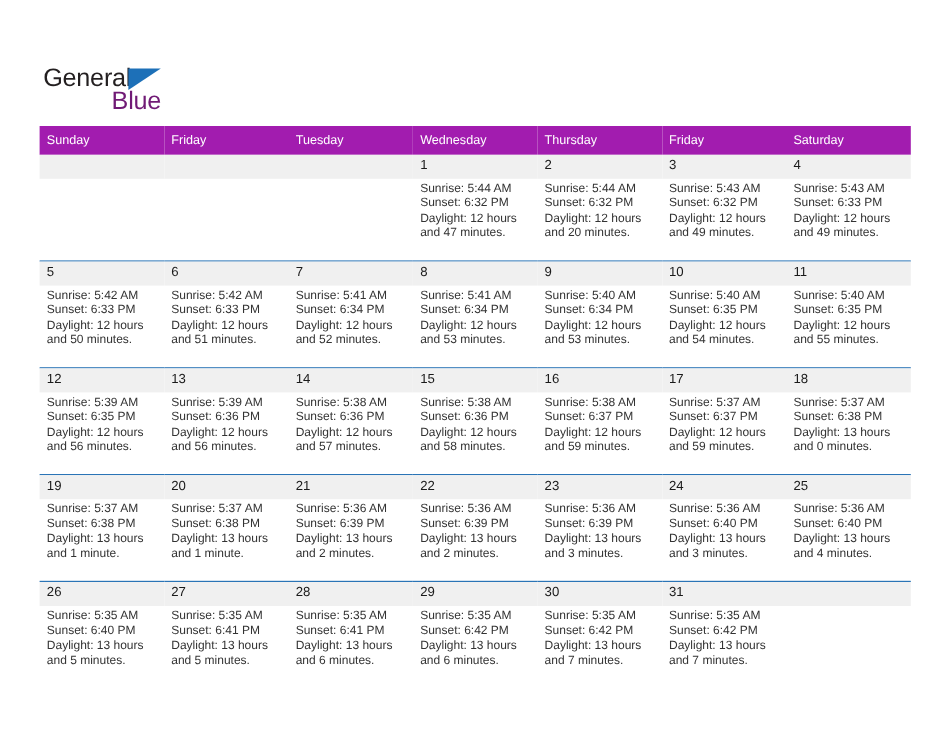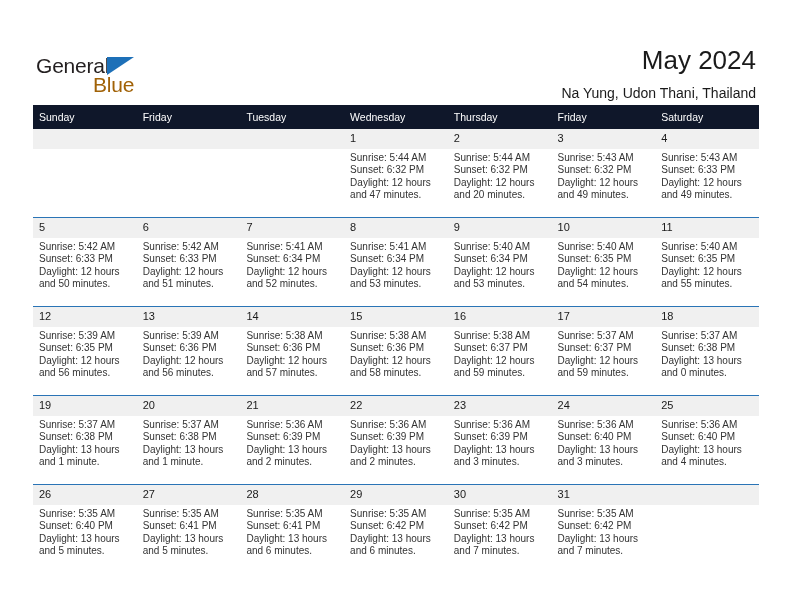--- a/index.html
+++ b/index.html
@@ -56,21 +56,21 @@
     border-left: 27px solid #1d70b8;
     border-bottom: 18px solid transparent;
     border-top: 0px solid transparent;
   }
   .logo-blue {
     position: absolute;
     left: 57px;
     top: 19px;
     font-size: 21px;
     letter-spacing: -0.2px;
-    color: #a16207;
+    color: #701a75;
     font-family: "Liberation Sans", sans-serif;
   }
 
   .title-block {
     position: absolute;
     right: 36px;
     top: 30px;
     text-align: right;
   }
   .cal-title {
@@ -90,21 +90,21 @@
   .calendar {
     position: absolute;
     left: 33px;
     top: 105px;
     width: 726px;
     border-collapse: collapse;
     table-layout: fixed;
   }
 
   .calendar th {
-    background: #0f172a;
+    background: #a21caf;
     color: #ffffff;
     font-size: 10.5px;
     font-weight: normal;
     text-align: left;
     padding: 5px 0 6px 6px;
     height: 13px;
     border: none;
   }
 
   .calendar td {
@@ -152,24 +152,20 @@
 <div class="page">
 
   <div class="header">
 
     <div class="logo">
       <span class="logo-general">General</span>
       <span class="logo-triangle"></span>
       <span class="logo-blue">Blue</span>
     </div>
 
-    <div class="title-block">
-      <div class="cal-title">May 2024</div>
-      <div class="cal-subtitle">Na Yung, Udon Thani, Thailand</div>
-    </div>
 
   </div>
 
   <table class="calendar">
     <thead>
       <tr>
         <th>Sunday</th>
         <th>Friday</th>
         <th>Tuesday</th>
         <th>Wednesday</th>

